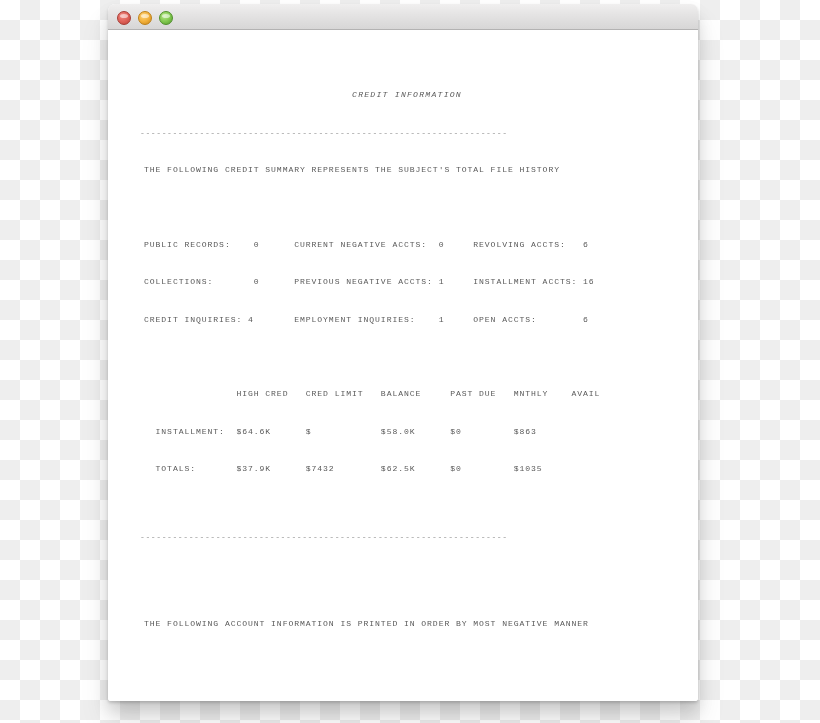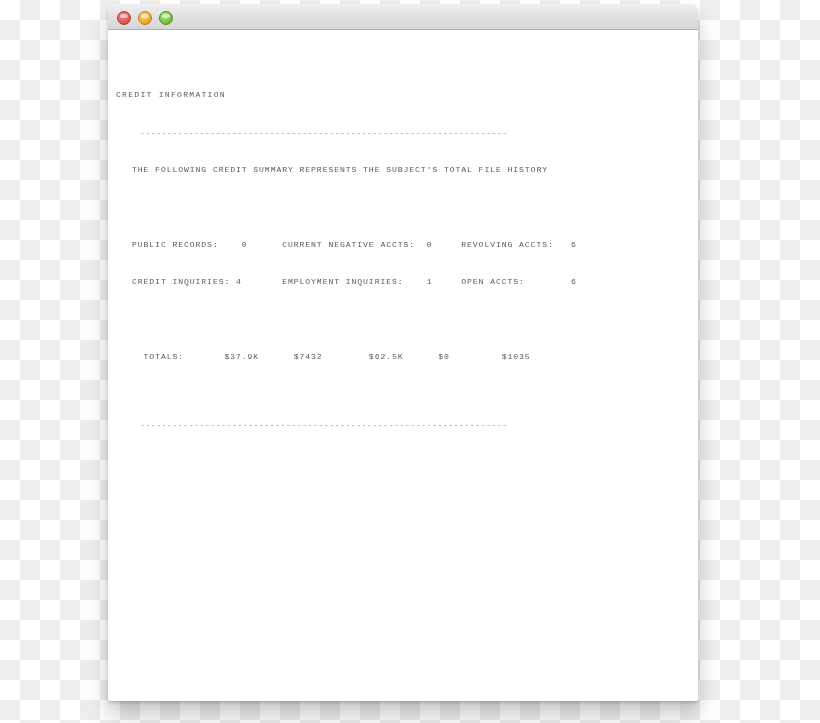--- a/index.html
+++ b/index.html
@@ -96,27 +96,28 @@
     width: 100%;
     padding: 22px 0 0 0;
     box-sizing: border-box;
     color: #5a5a5a;
     font-size: 8.1px;
     line-height: 12.45px;
     letter-spacing: 0.92px;
     white-space: pre;
   }
   #report .ln {
-    padding-left: 24px;
+    padding-left: 36px;
     min-height: 12.45px;
   }
   #report .center {
     padding-left: 8px;
-    text-align: left;
+    text-align: center;
     letter-spacing: 1.25px;
+    font-style: italic;
   }
   #report .rule {
     padding-left: 32px;
     color: #8e8e8e;
     letter-spacing: 0.55px;
     overflow: hidden;
   }
   #report .blank {
     height: 12.45px;
   }
@@ -138,27 +139,31 @@
   </div>
 
   <div id="paper">
     <div id="report">
 
       <div class="ln center">CREDIT INFORMATION</div>
       <div class="rule">--------------------------------------------------------------------</div>
       <div class="ln">THE FOLLOWING CREDIT SUMMARY REPRESENTS THE SUBJECT'S TOTAL FILE HISTORY</div>
       <div class="blank"></div>
       <div class="ln">PUBLIC RECORDS:    0      CURRENT NEGATIVE ACCTS:  0     REVOLVING ACCTS:   6</div>
+      <div class="ln">COLLECTIONS:       0      PREVIOUS NEGATIVE ACCTS: 1     INSTALLMENT ACCTS: 16</div>
       <div class="ln">CREDIT INQUIRIES: 4       EMPLOYMENT INQUIRIES:    1     OPEN ACCTS:        6</div>
       <div class="blank"></div>
+      <div class="ln">                HIGH CRED   CRED LIMIT   BALANCE     PAST DUE   MNTHLY    AVAIL</div>
+      <div class="ln">  INSTALLMENT:  $64.6K      $            $58.0K      $0         $863</div>
       <div class="ln">  TOTALS:       $37.9K      $7432        $62.5K      $0         $1035</div>
       <div class="half"></div>
       <div class="rule">--------------------------------------------------------------------</div>
       <div class="blank"></div>
 
+      <div class="ln">THE FOLLOWING ACCOUNT INFORMATION IS PRINTED IN ORDER BY MOST NEGATIVE MANNER</div>
       
       
 
       
       
       
       
       
       
       

